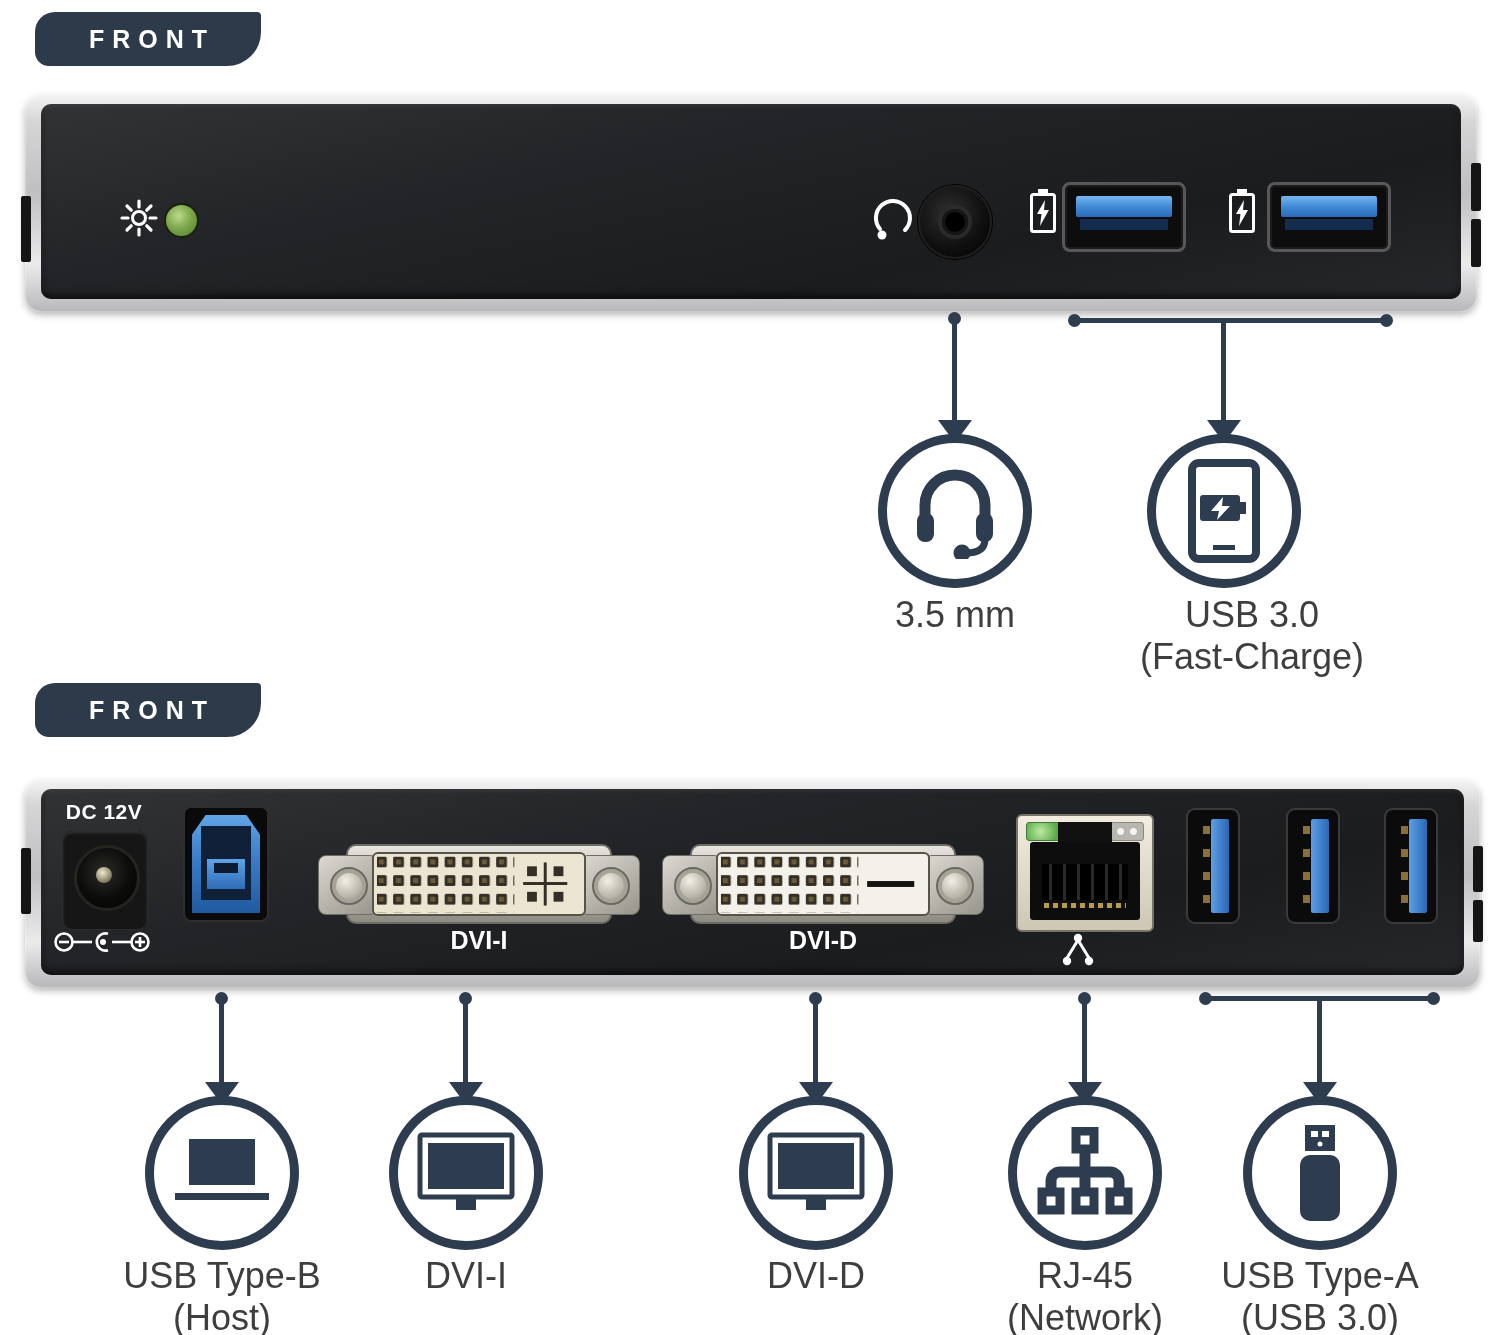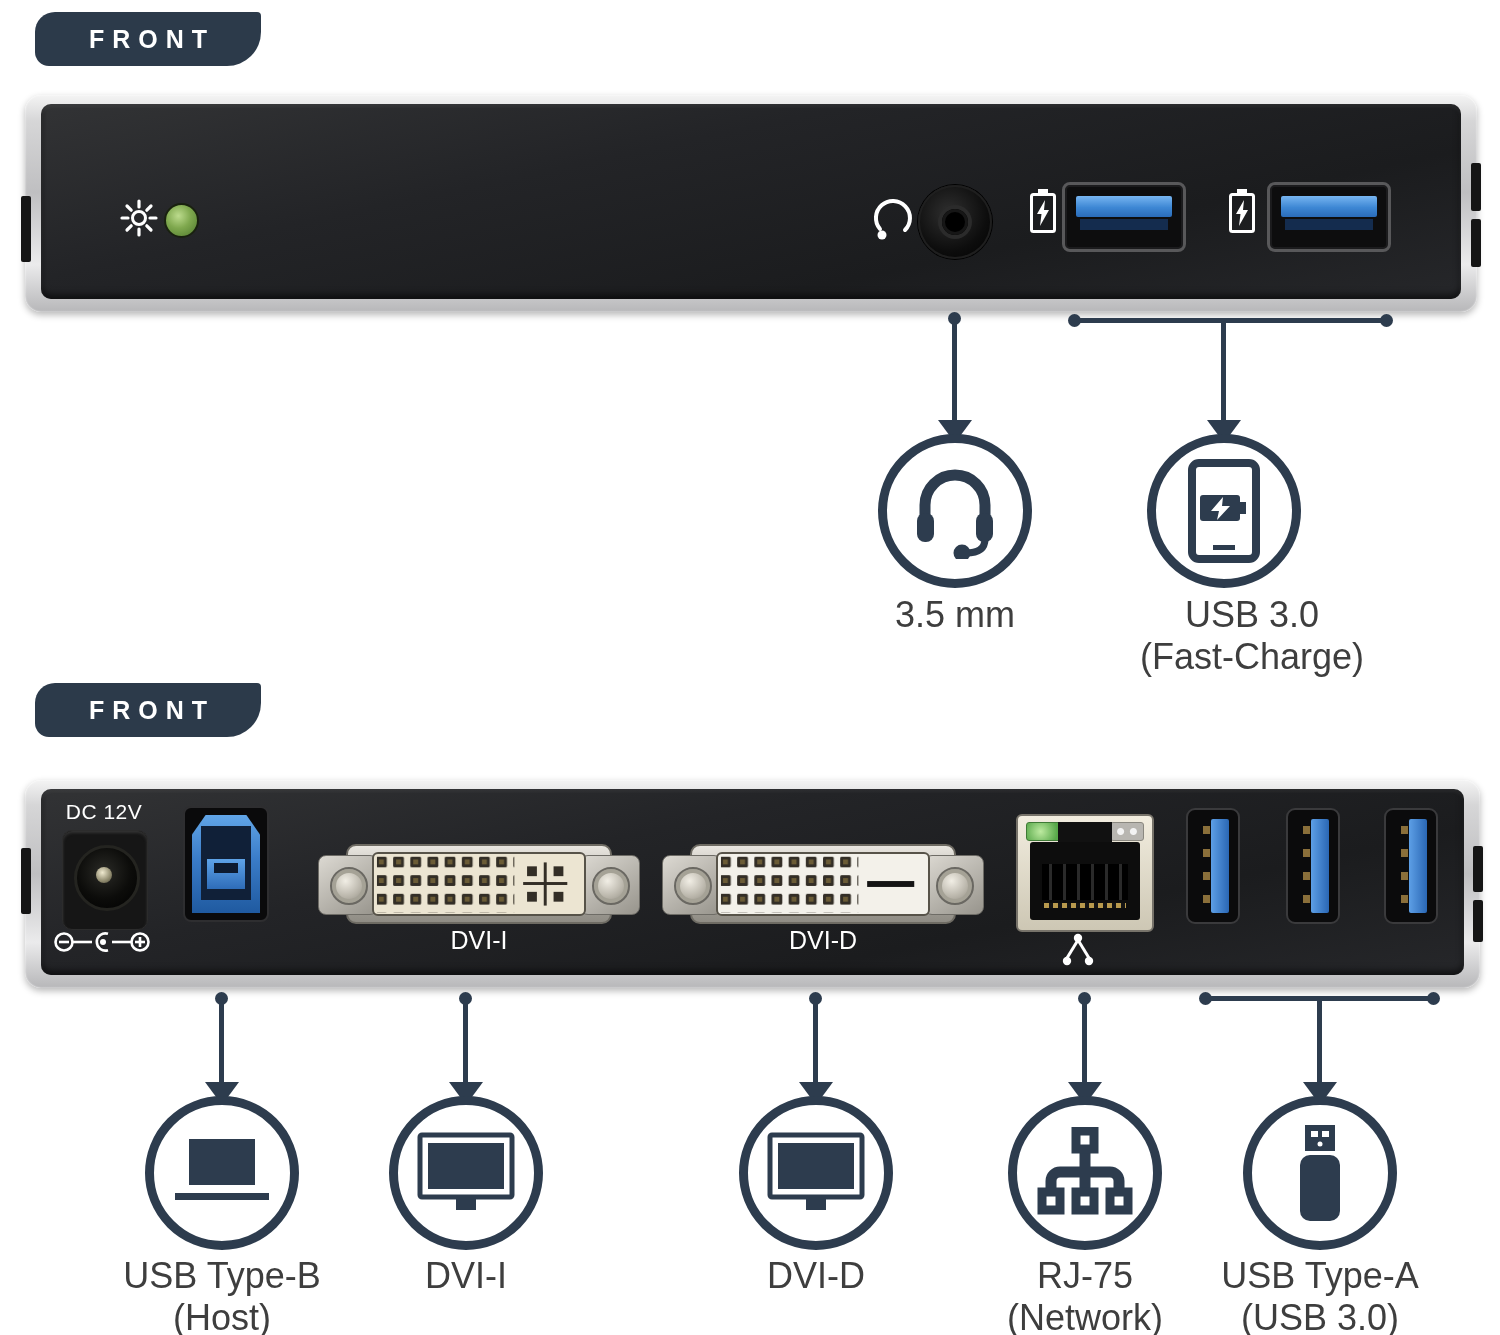--- a/index.html
+++ b/index.html
@@ -34,21 +34,21 @@
         box-shadow:inset 0 0 0 2px #1f1f1f,0 0 0 1px #000;}
   .jack-hole{position:absolute;left:24px;top:24px;width:26px;height:26px;border-radius:50%;
         background:#000;box-shadow:inset 0 0 0 3px #161616,0 0 0 4px #2b2b2b;}
   .usbfront{position:absolute;width:124px;height:70px;background:#0d0d0e;border:3px solid #58585a;
         border-radius:8px;box-sizing:border-box;box-shadow:inset 0 0 0 2px #1b1b1d;}
   .usbfront .tongue{position:absolute;left:11px;right:11px;top:11px;height:21px;border-radius:2px;
         background:linear-gradient(180deg,#77b5f1 0%,#3d87d4 55%,#2a6cba 100%);}
   .usbfront .shadowband{position:absolute;left:15px;right:15px;top:34px;height:11px;background:#142c4e;}
 
   
-  .paneltext{position:absolute;color:#fff;font-weight:normal;text-align:center;}
+  .paneltext{position:absolute;color:#fff;font-weight:bold;text-align:center;}
   .dcjack{position:absolute;width:84px;height:98px;background:#161616;border:1px solid #2c2c2c;
         border-radius:10px;box-shadow:inset 0 2px 3px #333;}
   .dcjack .hole{position:absolute;left:11px;top:14px;width:60px;height:60px;border-radius:50%;
         border:3px solid #242420;
         background:radial-gradient(circle at 45% 40%, #2a2a26 0%, #0c0c0a 55%, #000 100%);}
   .dcjack .pin{position:absolute;left:19px;top:19px;width:16px;height:16px;border-radius:50%;
         background:radial-gradient(circle at 40% 35%, #efe9cf 0%, #8f8a6e 60%, #4a4738 100%);}
   .usbb{position:absolute;width:86px;height:116px;background:#0a0a0b;border:2px solid #2e2e30;
         border-radius:8px;box-sizing:border-box;}
   .usbb .conn{position:absolute;left:7px;right:7px;top:7px;bottom:7px;
@@ -404,21 +404,21 @@
   </div>
   <div class="clabel clabel-b" style="left:306px;top:1255px;">
     <div>DVI-I</div>
     <div></div>
   </div>
   <div class="clabel clabel-b" style="left:656px;top:1255px;">
     <div>DVI-D</div>
     <div></div>
   </div>
   <div class="clabel clabel-b" style="left:925px;top:1255px;">
-    <div>RJ-75</div>
+    <div>RJ-45</div>
     <div>(Network)</div>
   </div>
   <div class="clabel clabel-b" style="left:1160px;top:1255px;">
     <div>USB Type-A</div>
     <div>(USB 3.0)</div>
   </div>
 
 </div>
 
 </body></html>

